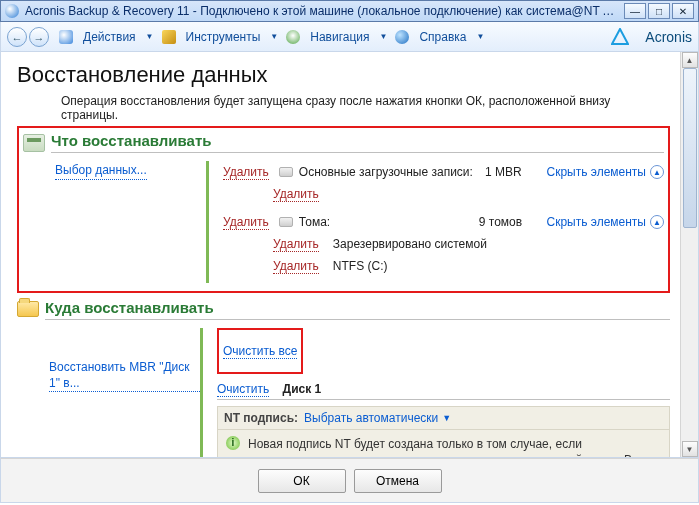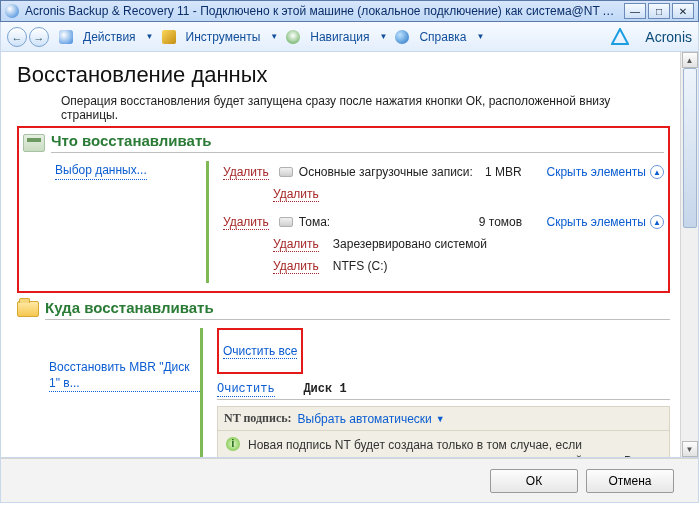--- a/index.html
+++ b/index.html
@@ -52,29 +52,29 @@
   .clear-link { color:#0b5dd1; border-bottom:1px dotted #0b5dd1; cursor:pointer; white-space:nowrap;}
   .cyl { width:14px; height:10px; background:linear-gradient(#f2f2f2,#cfcfcf); border:1px solid #b1b1b1; border-radius:2px; margin:0 6px 0 10px; flex-shrink:0;}
   .val-label { color:#222; }
   .col-spacer { display:inline-block; }
   .collapse-link { color:#0b5dd1; cursor:pointer; display:flex; align-items:center; gap:4px; margin-left:auto;}
   .circle-up { width:14px; height:14px; border:1px solid #6a95d6; border-radius:50%; display:flex; align-items:center; justify-content:center; font-size:8px; color:#0b5dd1;}
   
   .redbox-sm { border:2px solid #e41a1a; display:inline-block; padding:14px 4px;}
   
   .gsection { margin-top:6px; }
-  .gsection .sub { border-bottom:1px solid #bfbfbf; padding-bottom:3px; margin:4px 0 6px 0;font-family:Liberation Mono, monospace; }
+  .gsection .sub { border-bottom:1px solid #bfbfbf; padding-bottom:3px; margin:4px 0 6px 0; }
   .gsection .sub .d1 { color:#0b5dd1; border-bottom:1px dotted #0b5dd1; cursor:pointer;}
   .ntbar { background:#f1efe5; border:1px solid #d8d5c6; padding:4px 6px; display:flex; align-items:center; gap:6px;}
-  .nt-label { color:#444; font-weight:bold;font-family:Liberation Serif, serif;}
+  .nt-label { color:#444; font-weight:bold;}
   .nt-drop { color:#0b5dd1; cursor:pointer; display:flex; align-items:center; gap:4px;}
   .info-box { background:#f1efe5; border:1px solid #d8d5c6; border-top:0; padding:6px 8px; display:flex; gap:8px; font-size:12px; line-height:1.35; color:#333;}
   .info-ic { width:14px; height:14px; border-radius:50%; background:radial-gradient(circle,#e1fbc8,#6bbb34); display:flex; align-items:center; justify-content:center; font-size:10px; font-weight:bold; color:#11570a; flex-shrink:0;}
   
-  .footer { height:45px; background:#f3f3f3; border:1px solid #c9d7ea; border-top:1px solid #d5d5d5; display:flex; align-items:center; justify-content:flex-end; padding:0 24px; gap:8px;}
+  .footer { height:45px; background:#f3f3f3; border:1px solid #c9d7ea; border-top:1px solid #d5d5d5; display:flex; align-items:center; justify-content:center; padding:0 24px; gap:8px;}
   .btn { min-width:88px; height:24px; background:linear-gradient(#fdfdfd,#e7e7e7); border:1px solid #9a9a9a; border-radius:2px; font-size:12px; cursor:pointer;}
 </style>
 </head>
 <body>
 
 <div class="titlebar">
   <div class="tb-icon"></div>
   <div class="tb-title">Acronis Backup &amp; Recovery 11 - Подключено к этой машине (локальное подключение) как система@NT AUTHORITY</div>
   <div class="win-btn">—</div>
   <div class="win-btn">□</div>

